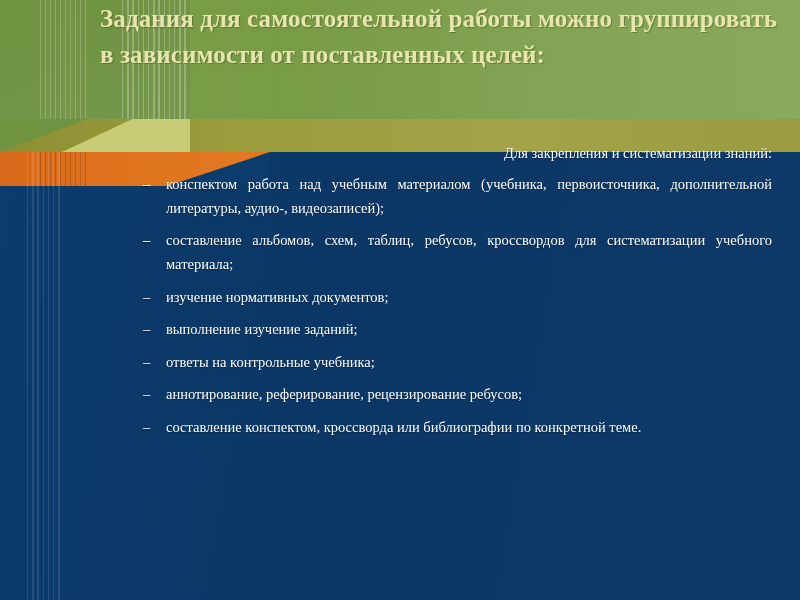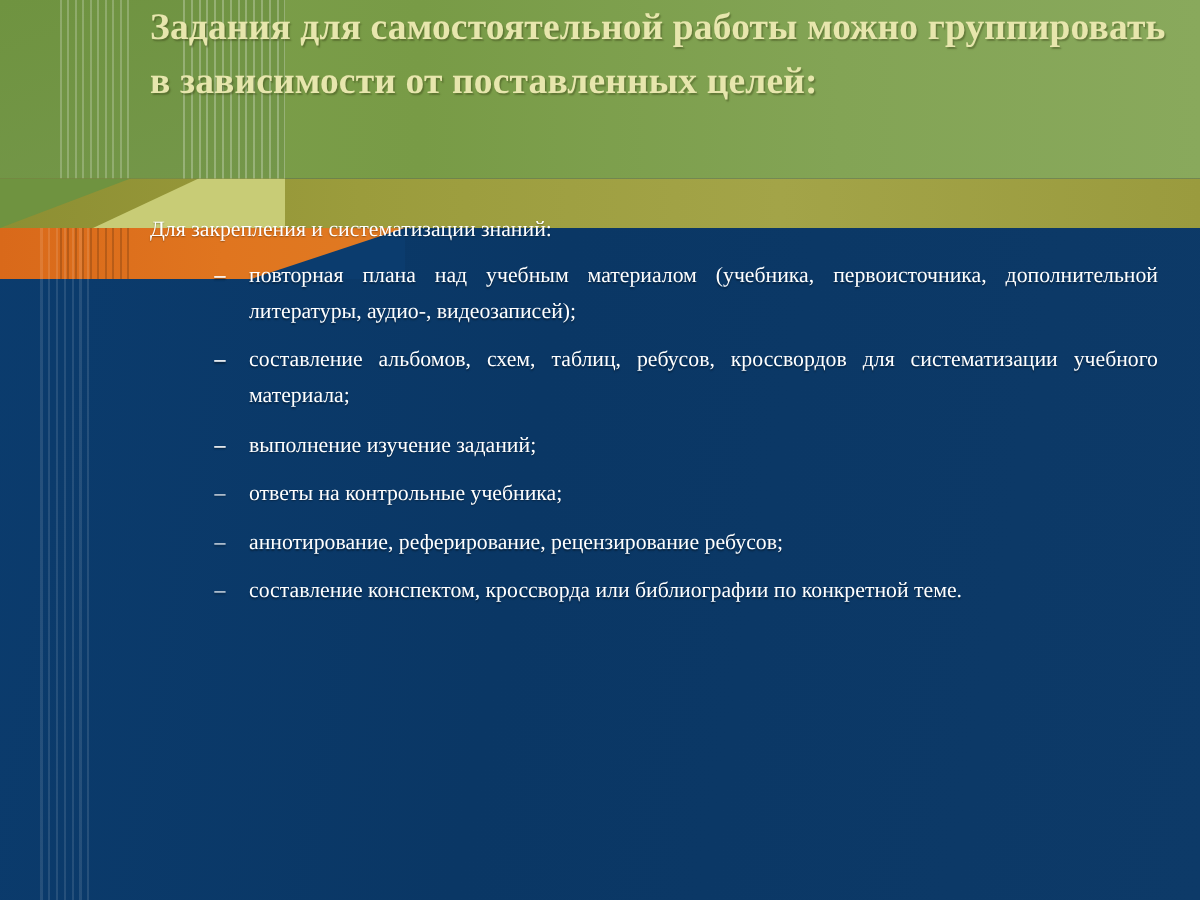--- a/index.html
+++ b/index.html
@@ -98,20 +98,21 @@
   }
 
   
   .content{
     position:absolute;left:100px;top:143px;width:672px;
     color:#ffffff;
   }
   .intro{
     font-size:14.5px;line-height:20px;margin:0 0 8px 0;
     text-shadow:0 1px 1px rgba(0,0,0,.35);
+    text-align:right;
   }
   ul.bullets{list-style:none;margin:0;padding:0 0 0 43px;}
   ul.bullets li{
     position:relative;
     font-size:14.5px;line-height:24px;
     margin:0 0 8.5px 0;
     padding-left:23px;
     text-align:justify;
     text-shadow:0 1px 1px rgba(0,0,0,.35);
   }
@@ -142,24 +143,24 @@
   <div class="orange-stripes"></div>
 
   <div class="body-stripes"></div>
 
   <div class="title">Задания для самостоятельной работы можно группировать в зависимости от поставленных целей:</div>
 
   <div class="content">
     <p class="intro">Для закрепления и систематизации знаний:</p>
     <ul class="bullets">
         <li class="nowrap"><span class="dash">–</span></li>
-        <li><span class="dash">–</span><span>повторная плана над учебным материалом (учебника, первоисточника, дополнительной литературы, аудио-, видеозаписей);</span></li>
+        <li><span class="dash">–</span><span>конспектом работа над учебным материалом (учебника, первоисточника, дополнительной литературы, аудио-, видеозаписей);</span></li>
         <li class="nowrap"><span class="dash">–</span></li>
         <li><span class="dash">–</span><span>составление альбомов, схем, таблиц, ребусов, кроссвордов для систематизации учебного материала;</span></li>
-        <li class="nowrap"><span class="dash">–</span></li>
+        <li class="nowrap"><span class="dash">–</span><span>изучение нормативных документов;</span></li>
         <li class="nowrap"><span class="dash">–</span><span>выполнение изучение заданий;</span></li>
         <li class="nowrap"><span class="dash">–</span><span>ответы на контрольные учебника;</span></li>
         <li class="nowrap"><span class="dash">–</span><span>аннотирование, реферирование, рецензирование ребусов;</span></li>
         <li class="nowrap"><span class="dash">–</span><span>составление конспектом, кроссворда или библиографии по конкретной теме.</span></li>
       </ul>
   </div>
 
 </div>
 
 </body></html>

